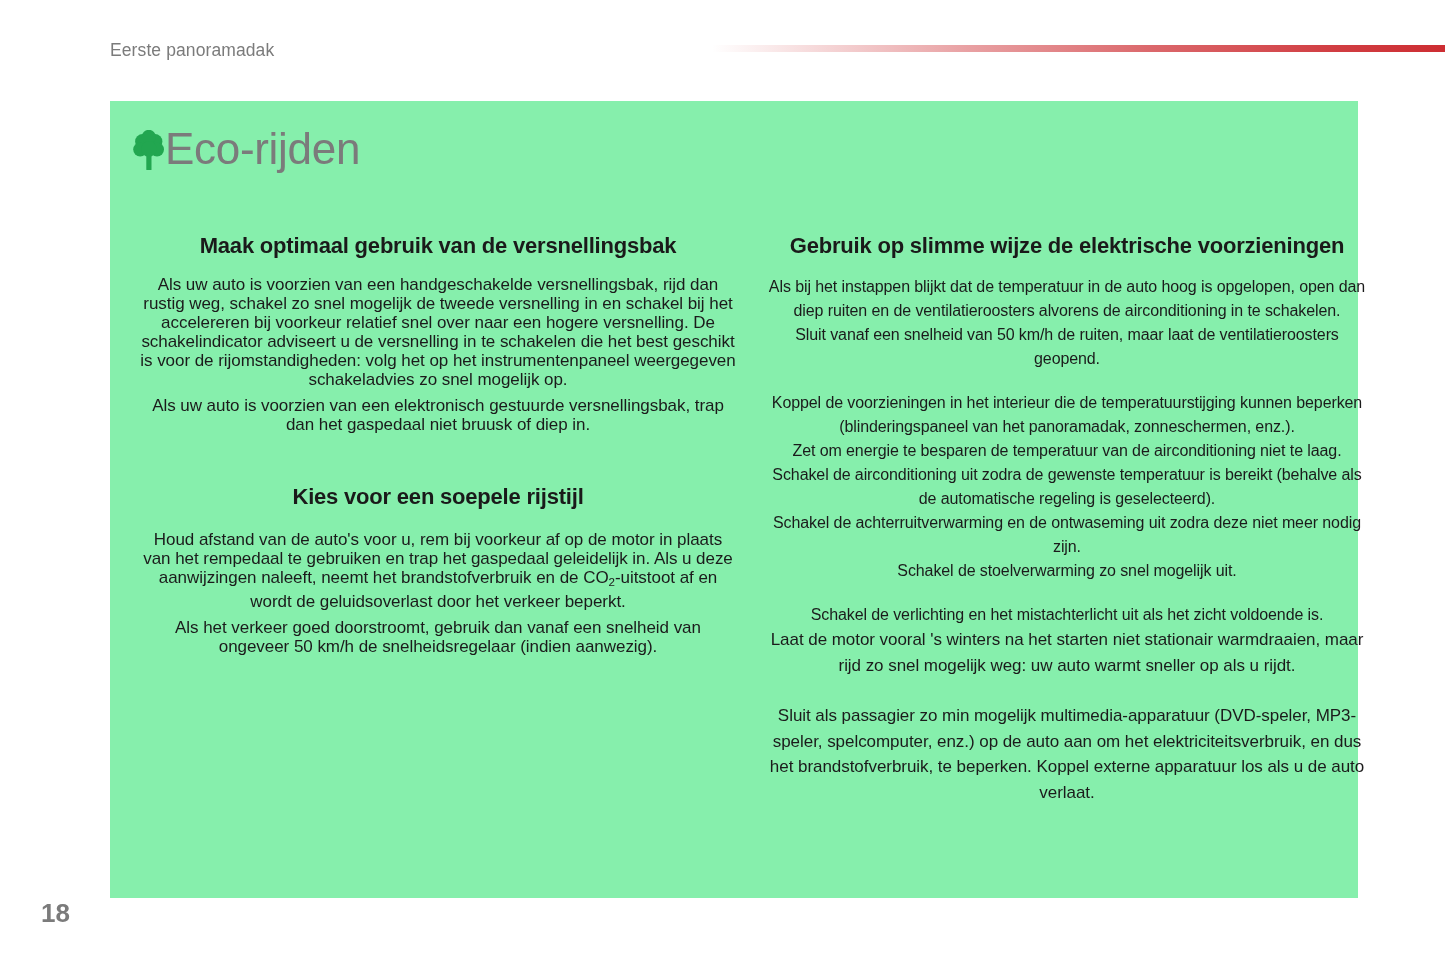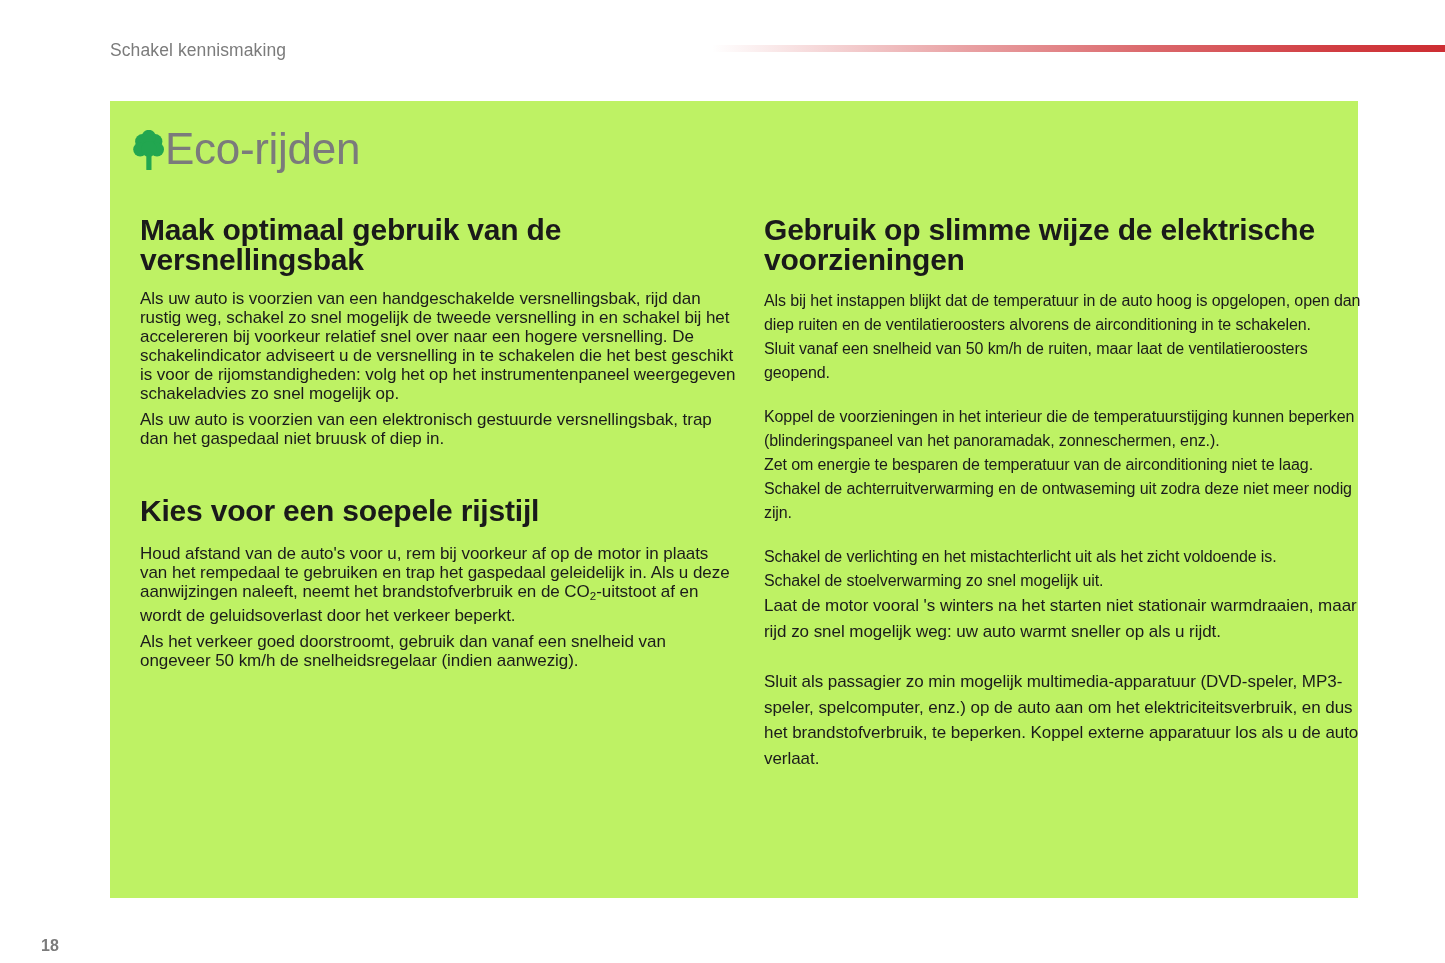--- a/index.html
+++ b/index.html
@@ -47,23 +47,24 @@
                 rgba(205,45,50,1) 100%);
   }
 
   
   .eco-panel {
     position: absolute;
     left: 110px;
     top: 101px;
     width: 1248px;
     height: 797px;
-    background: #bef264;
+    background: #86efac;
     box-sizing: border-box;
     padding: 22px 34px 0 22px;
+    text-align: center;
   }
 
   
   .eco-titlerow {
     display: flex;
     align-items: flex-start;
     height: 56px;
   }
   .tree-icon {
     width: 34px;
@@ -93,25 +94,25 @@
   
   .columns {
     display: flex;
     margin-top: 36px;
   }
   .col-left  { width: 596px; flex: 0 0 596px; padding-left: 8px; }
   .col-gap   { width: 28px;  flex: 0 0 28px; }
   .col-right { width: 606px; flex: 0 0 606px; }
 
   h2.sect {
-    font-size: 30px;
+    font-size: 22px;
     font-weight: bold;
     color: #1a1a1a;
     line-height: 30px;
-    margin: 0 0 14px 0;
+    margin: 16px 0 14px 0;
     letter-spacing: -0.2px;
   }
   h2.sect.second {
     margin-top: 48px;
     margin-bottom: 18px;
   }
 
   p.body-l {
     font-size: 17px;
     color: #1b1b1b;
@@ -138,31 +139,31 @@
     letter-spacing: -0.05px;
   }
   p.body-r2.gap { margin-top: 25px; }
 
   sub.chem { font-size: 0.68em; vertical-align: -0.28em; }
 
   
   .folio {
     position: absolute;
     left: 41px;
-    top: 937px;
-    font-size: 16px;
+    top: 898px;
+    font-size: 26px;
     font-weight: bold;
     color: #7b7b7b;
   }
 </style>
 </head>
 <body>
 
 <div class="page-header">
-  <div class="header-title">Schakel kennismaking</div>
+  <div class="header-title">Eerste panoramadak</div>
   <div class="header-rule"></div>
 </div>
 
 <div class="eco-panel">
 
   <div class="eco-titlerow">
     <svg class="tree-icon" viewBox="0 0 34 44">
       <g fill="#22a650">
         <circle cx="10.5" cy="11.5" r="7.4"></circle>
         <circle cx="23.0" cy="11.5" r="7.4"></circle>
@@ -190,23 +191,24 @@
     </div>
 
     <div class="col-gap"></div>
 
     <div class="col-right">
       <h2 class="sect">Gebruik op slimme wijze de elektrische voorzieningen</h2>
       <p class="body-r">Als bij het instappen blijkt dat de temperatuur in de auto hoog is opgelopen, open dan diep ruiten en de ventilatieroosters alvorens de airconditioning in te schakelen.</p>
       <p class="body-r">Sluit vanaf een snelheid van 50 km/h de ruiten, maar laat de ventilatieroosters geopend.</p>
       <p class="body-r gap">Koppel de voorzieningen in het interieur die de temperatuurstijging kunnen beperken (blinderingspaneel van het panoramadak, zonneschermen, enz.).</p>
       <p class="body-r">Zet om energie te besparen de temperatuur van de airconditioning niet te laag.</p>
+      <p class="body-r">Schakel de airconditioning uit zodra de gewenste temperatuur is bereikt (behalve als de automatische regeling is geselecteerd).</p>
       <p class="body-r">Schakel de achterruitverwarming en de ontwaseming uit zodra deze niet meer nodig zijn.</p>
+      <p class="body-r">Schakel de stoelverwarming zo snel mogelijk uit.</p>
       <p class="body-r gap">Schakel de verlichting en het mistachterlicht uit als het zicht voldoende is.</p>
-      <p class="body-r">Schakel de stoelverwarming zo snel mogelijk uit.</p>
       <p class="body-r2 gap-big">Laat de motor vooral 's winters na het starten niet stationair warmdraaien, maar rijd zo snel mogelijk weg: uw auto warmt sneller op als u rijdt.</p>
       <p class="body-r2 gap">Sluit als passagier zo min mogelijk multimedia-apparatuur (DVD-speler, MP3-speler, spelcomputer, enz.) op de auto aan om het elektriciteitsverbruik, en dus het brandstofverbruik, te beperken. Koppel externe apparatuur los als u de auto verlaat.</p>
     </div>
 
   </div>
 </div>
 
 <div class="folio">18</div>
 
 </body></html>

